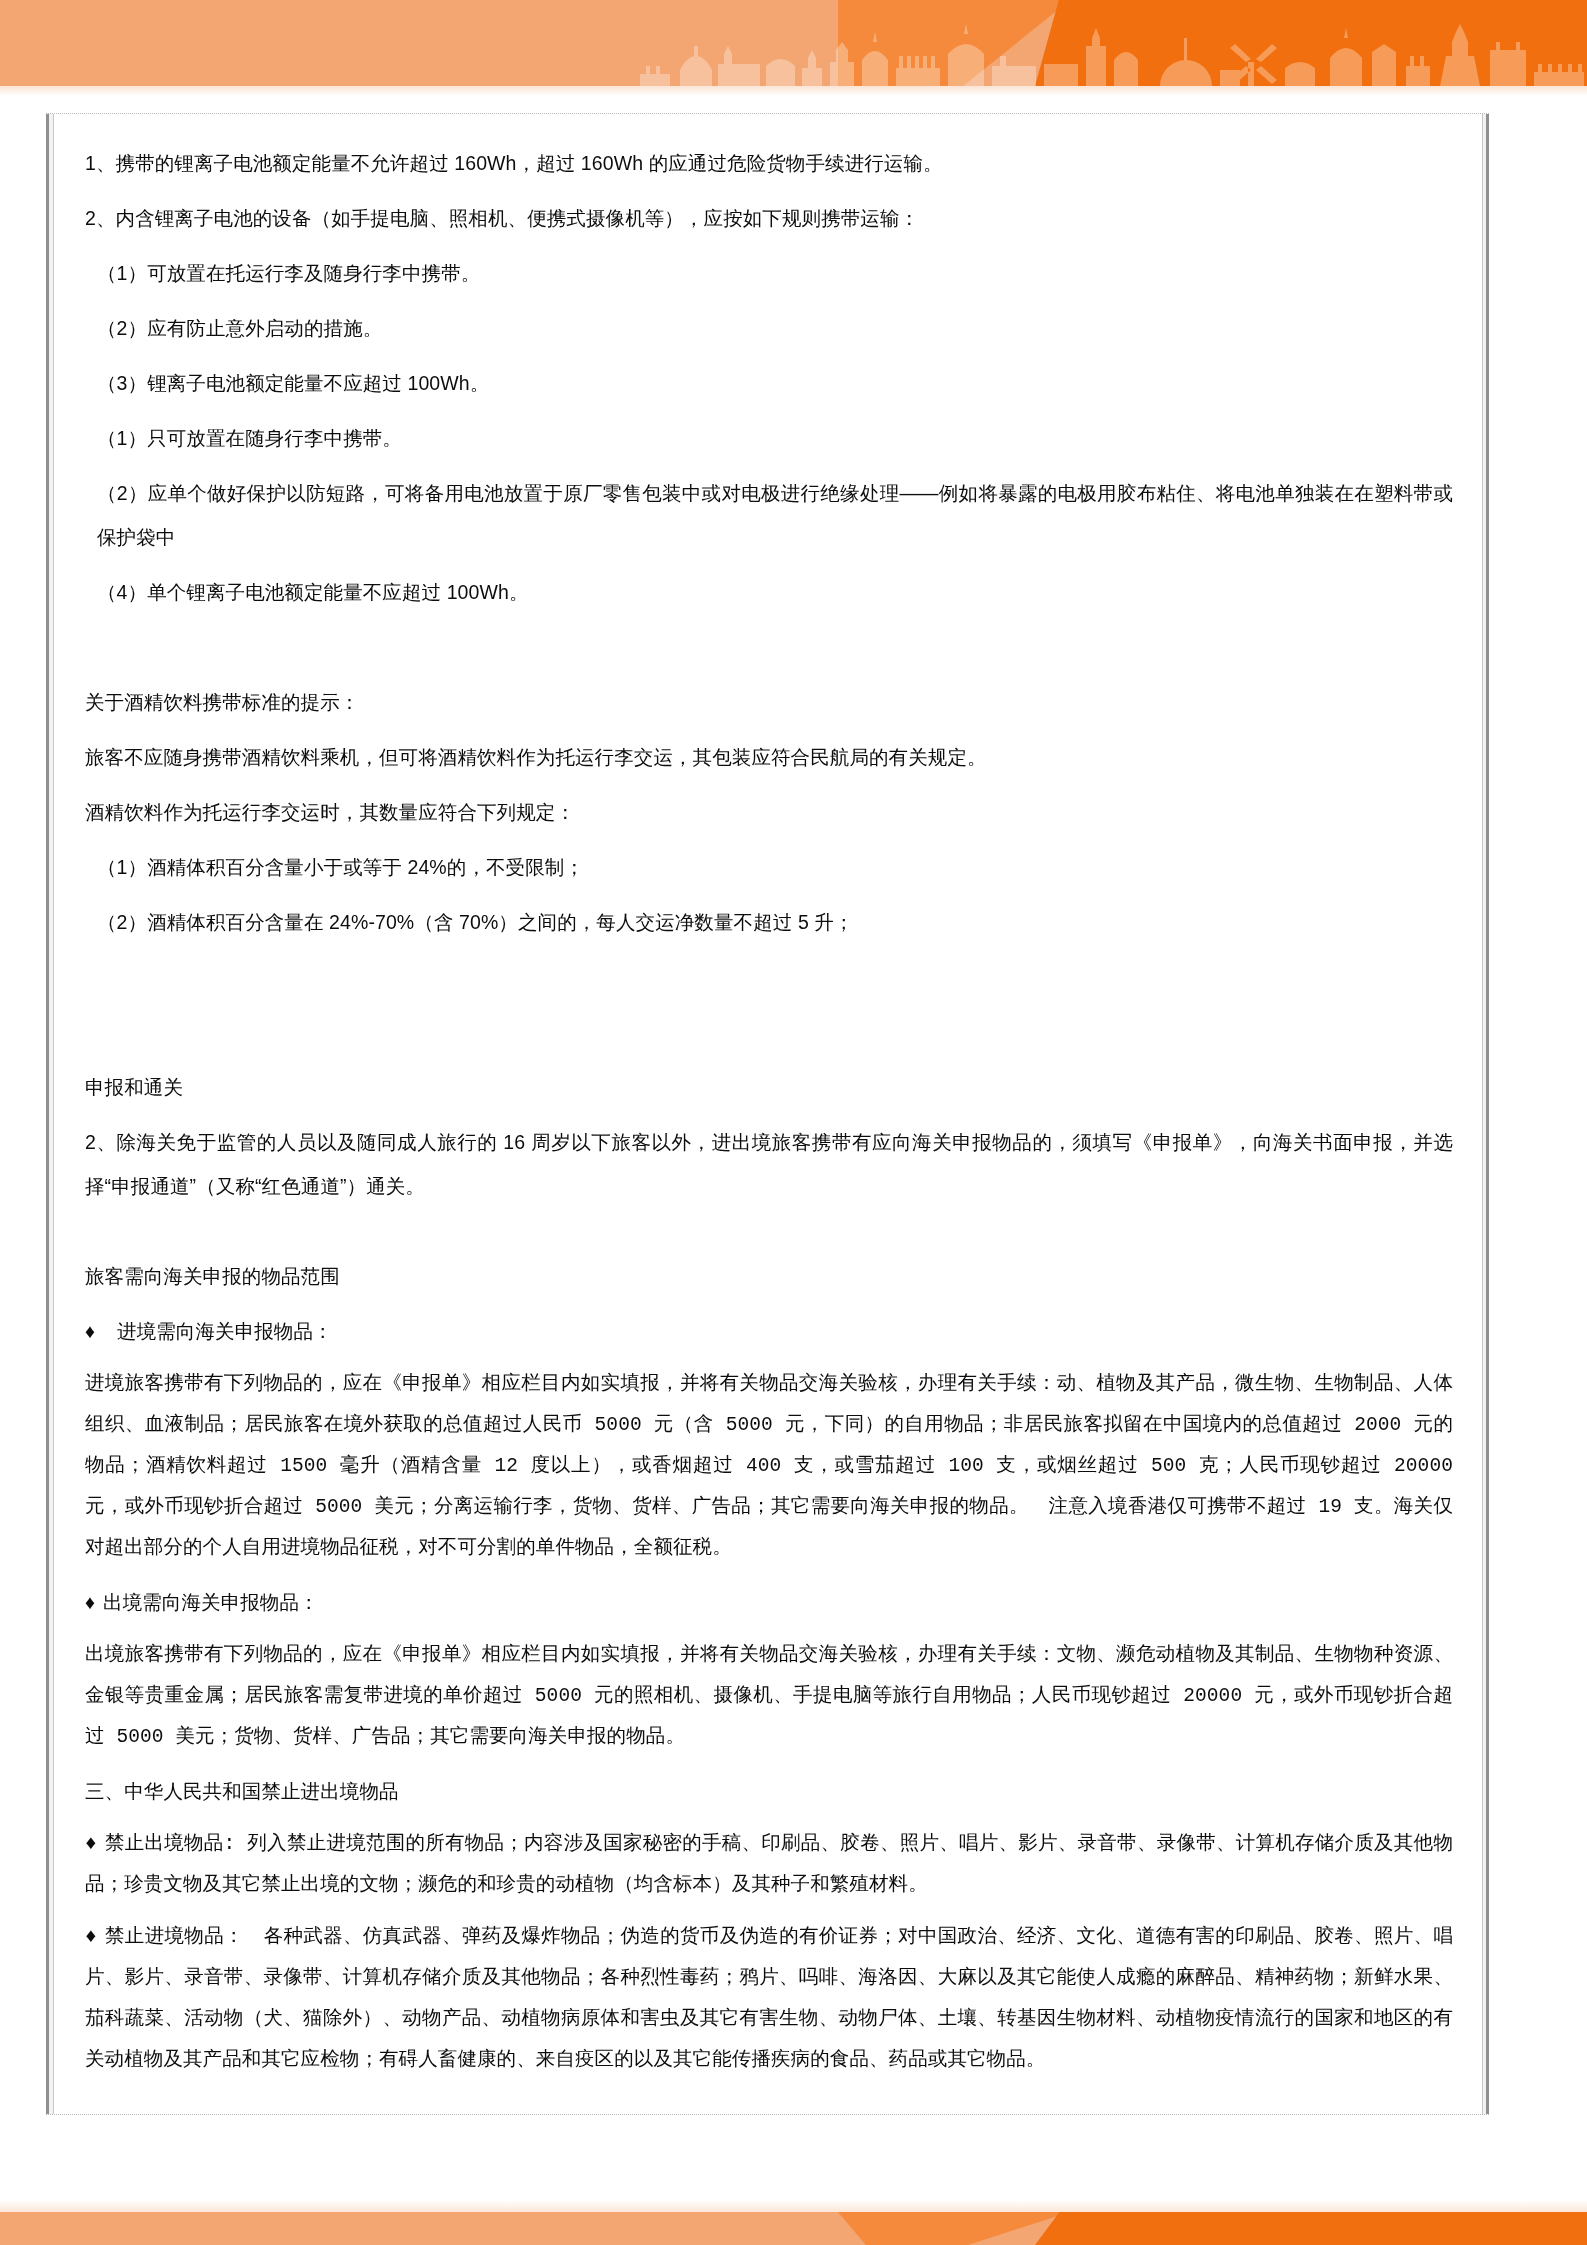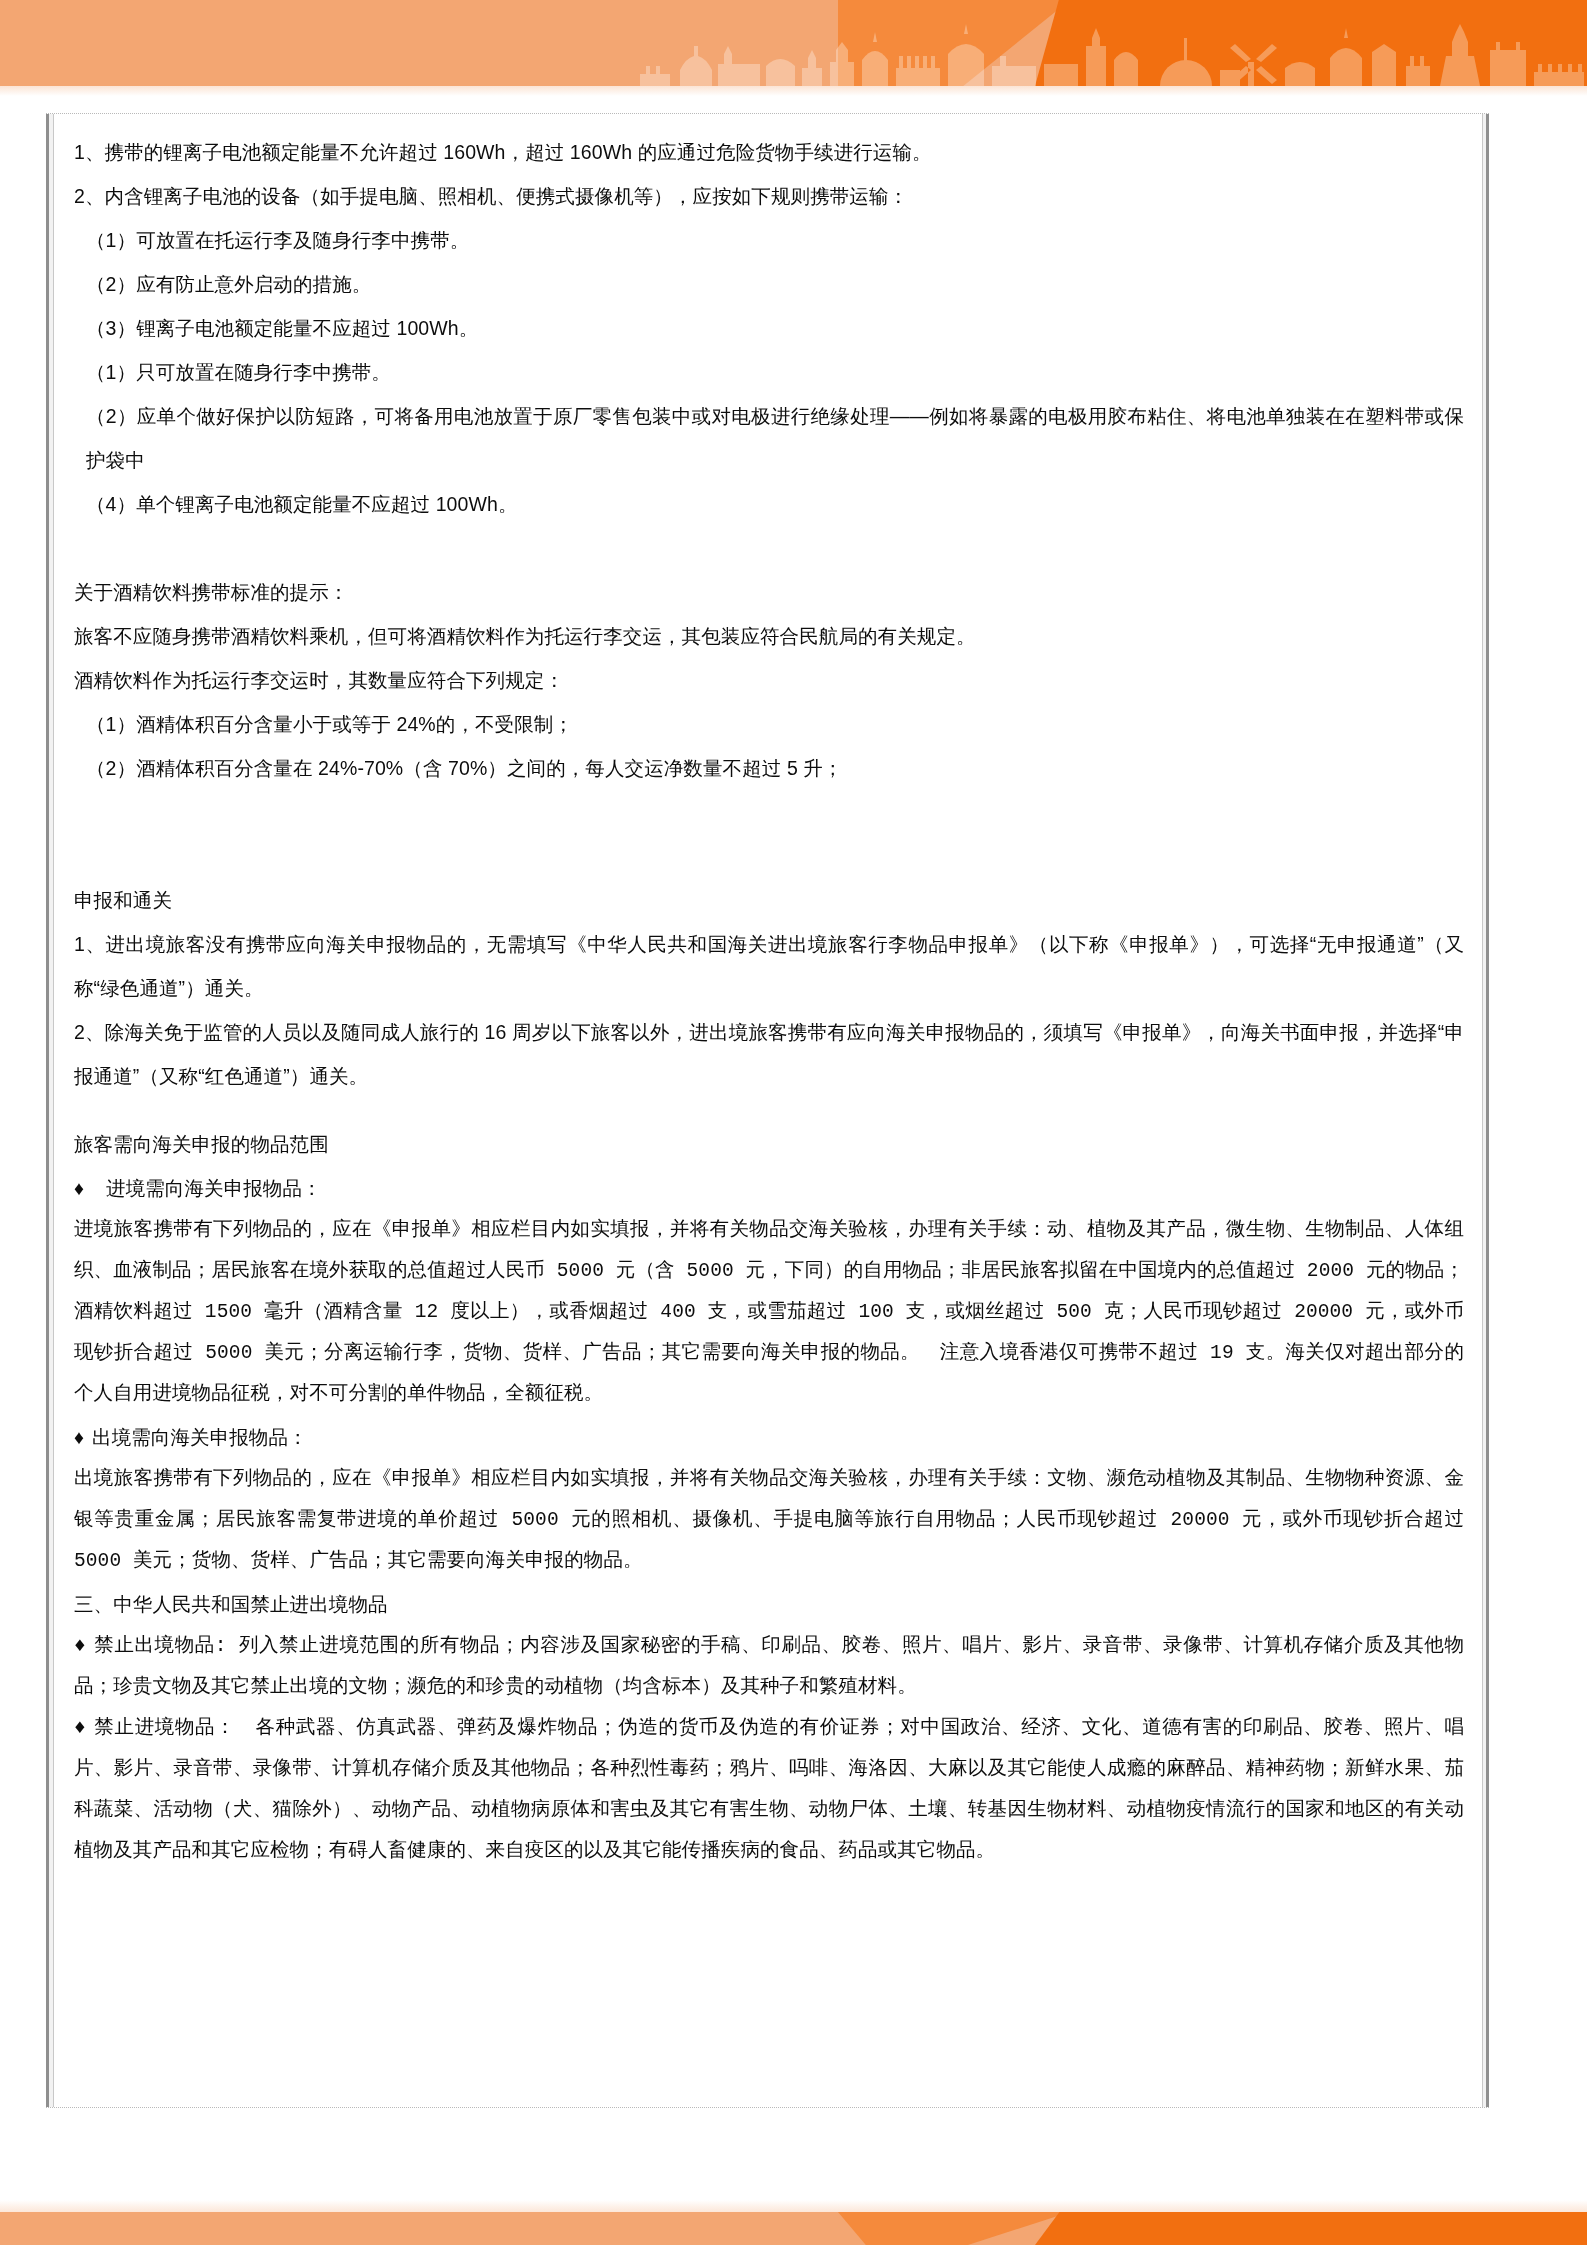--- a/index.html
+++ b/index.html
@@ -142,21 +142,21 @@
 
   .doc-body {
     position: relative;
     padding: 16px 24px 22px 28px;
     box-sizing: border-box;
     width: 100%;
   }
 
   
   p.ln {
-    margin: 0;
+    margin: 11px;
     font-size: 19.5px;
     line-height: 44px;
     color: #0d0d0d;
     letter-spacing: 0.1px;
     font-family: "Liberation Sans", "DejaVu Sans", sans-serif;
   }
   p.just {
     text-align: justify;
     text-justify: inter-ideograph;
   }
@@ -283,21 +283,20 @@
     <p class="ln">关于酒精饮料携带标准的提示：</p>
     <p class="ln just">旅客不应随身携带酒精饮料乘机，但可将酒精饮料作为托运行李交运，其包装应符合民航局的有关规定。</p>
     <p class="ln">酒精饮料作为托运行李交运时，其数量应符合下列规定：</p>
     <p class="ln indent1">（1）酒精体积百分含量小于或等于 24%的，不受限制；</p>
     <p class="ln indent1">（2）酒精体积百分含量在 24%-70%（含 70%）之间的，每人交运净数量不超过 5 升；</p>
 
     <p class="ln spacer">&nbsp;</p>
     <p class="ln spacer">&nbsp;</p>
 
     <p class="ln">申报和通关</p>
-    <p class="ln just">1、进出境旅客没有携带应向海关申报物品的，无需填写《中华人民共和国海关进出境旅客行李物品申报单》（以下称《申报单》），可选择“无申报通道”（又称“绿色通道”）通关。</p>
     <p class="ln just">2、除海关免于监管的人员以及随同成人旅行的 16 周岁以下旅客以外，进出境旅客携带有应向海关申报物品的，须填写《申报单》，向海关书面申报，并选择“申报通道”（又称“红色通道”）通关。</p>
 
     <p class="ln spacer-sm">&nbsp;</p>
 
     <p class="ln">旅客需向海关申报的物品范围</p>
     <p class="ln">
       <span class="bullet-d">♦</span><span class="bullet-gap"></span><span>进境需向海关申报物品：</span>
     </p>
     <p class="ln just tight">进境旅客携带有下列物品的，应在《申报单》相应栏目内如实填报，并将有关物品交海关验核，办理有关手续：动、植物及其产品，微生物、生物制品、人体组织、血液制品；居民旅客在境外获取的总值超过人民币 5000 元（含 5000 元，下同）的自用物品；非居民旅客拟留在中国境内的总值超过 2000 元的物品；酒精饮料超过 1500 毫升（酒精含量 12 度以上），或香烟超过 400 支，或雪茄超过 100 支，或烟丝超过 500 克；人民币现钞超过 20000 元，或外币现钞折合超过 5000 美元；分离运输行李，货物、货样、广告品；其它需要向海关申报的物品。　注意入境香港仅可携带不超过 19 支。海关仅对超出部分的个人自用进境物品征税，对不可分割的单件物品，全额征税。</p>
 

